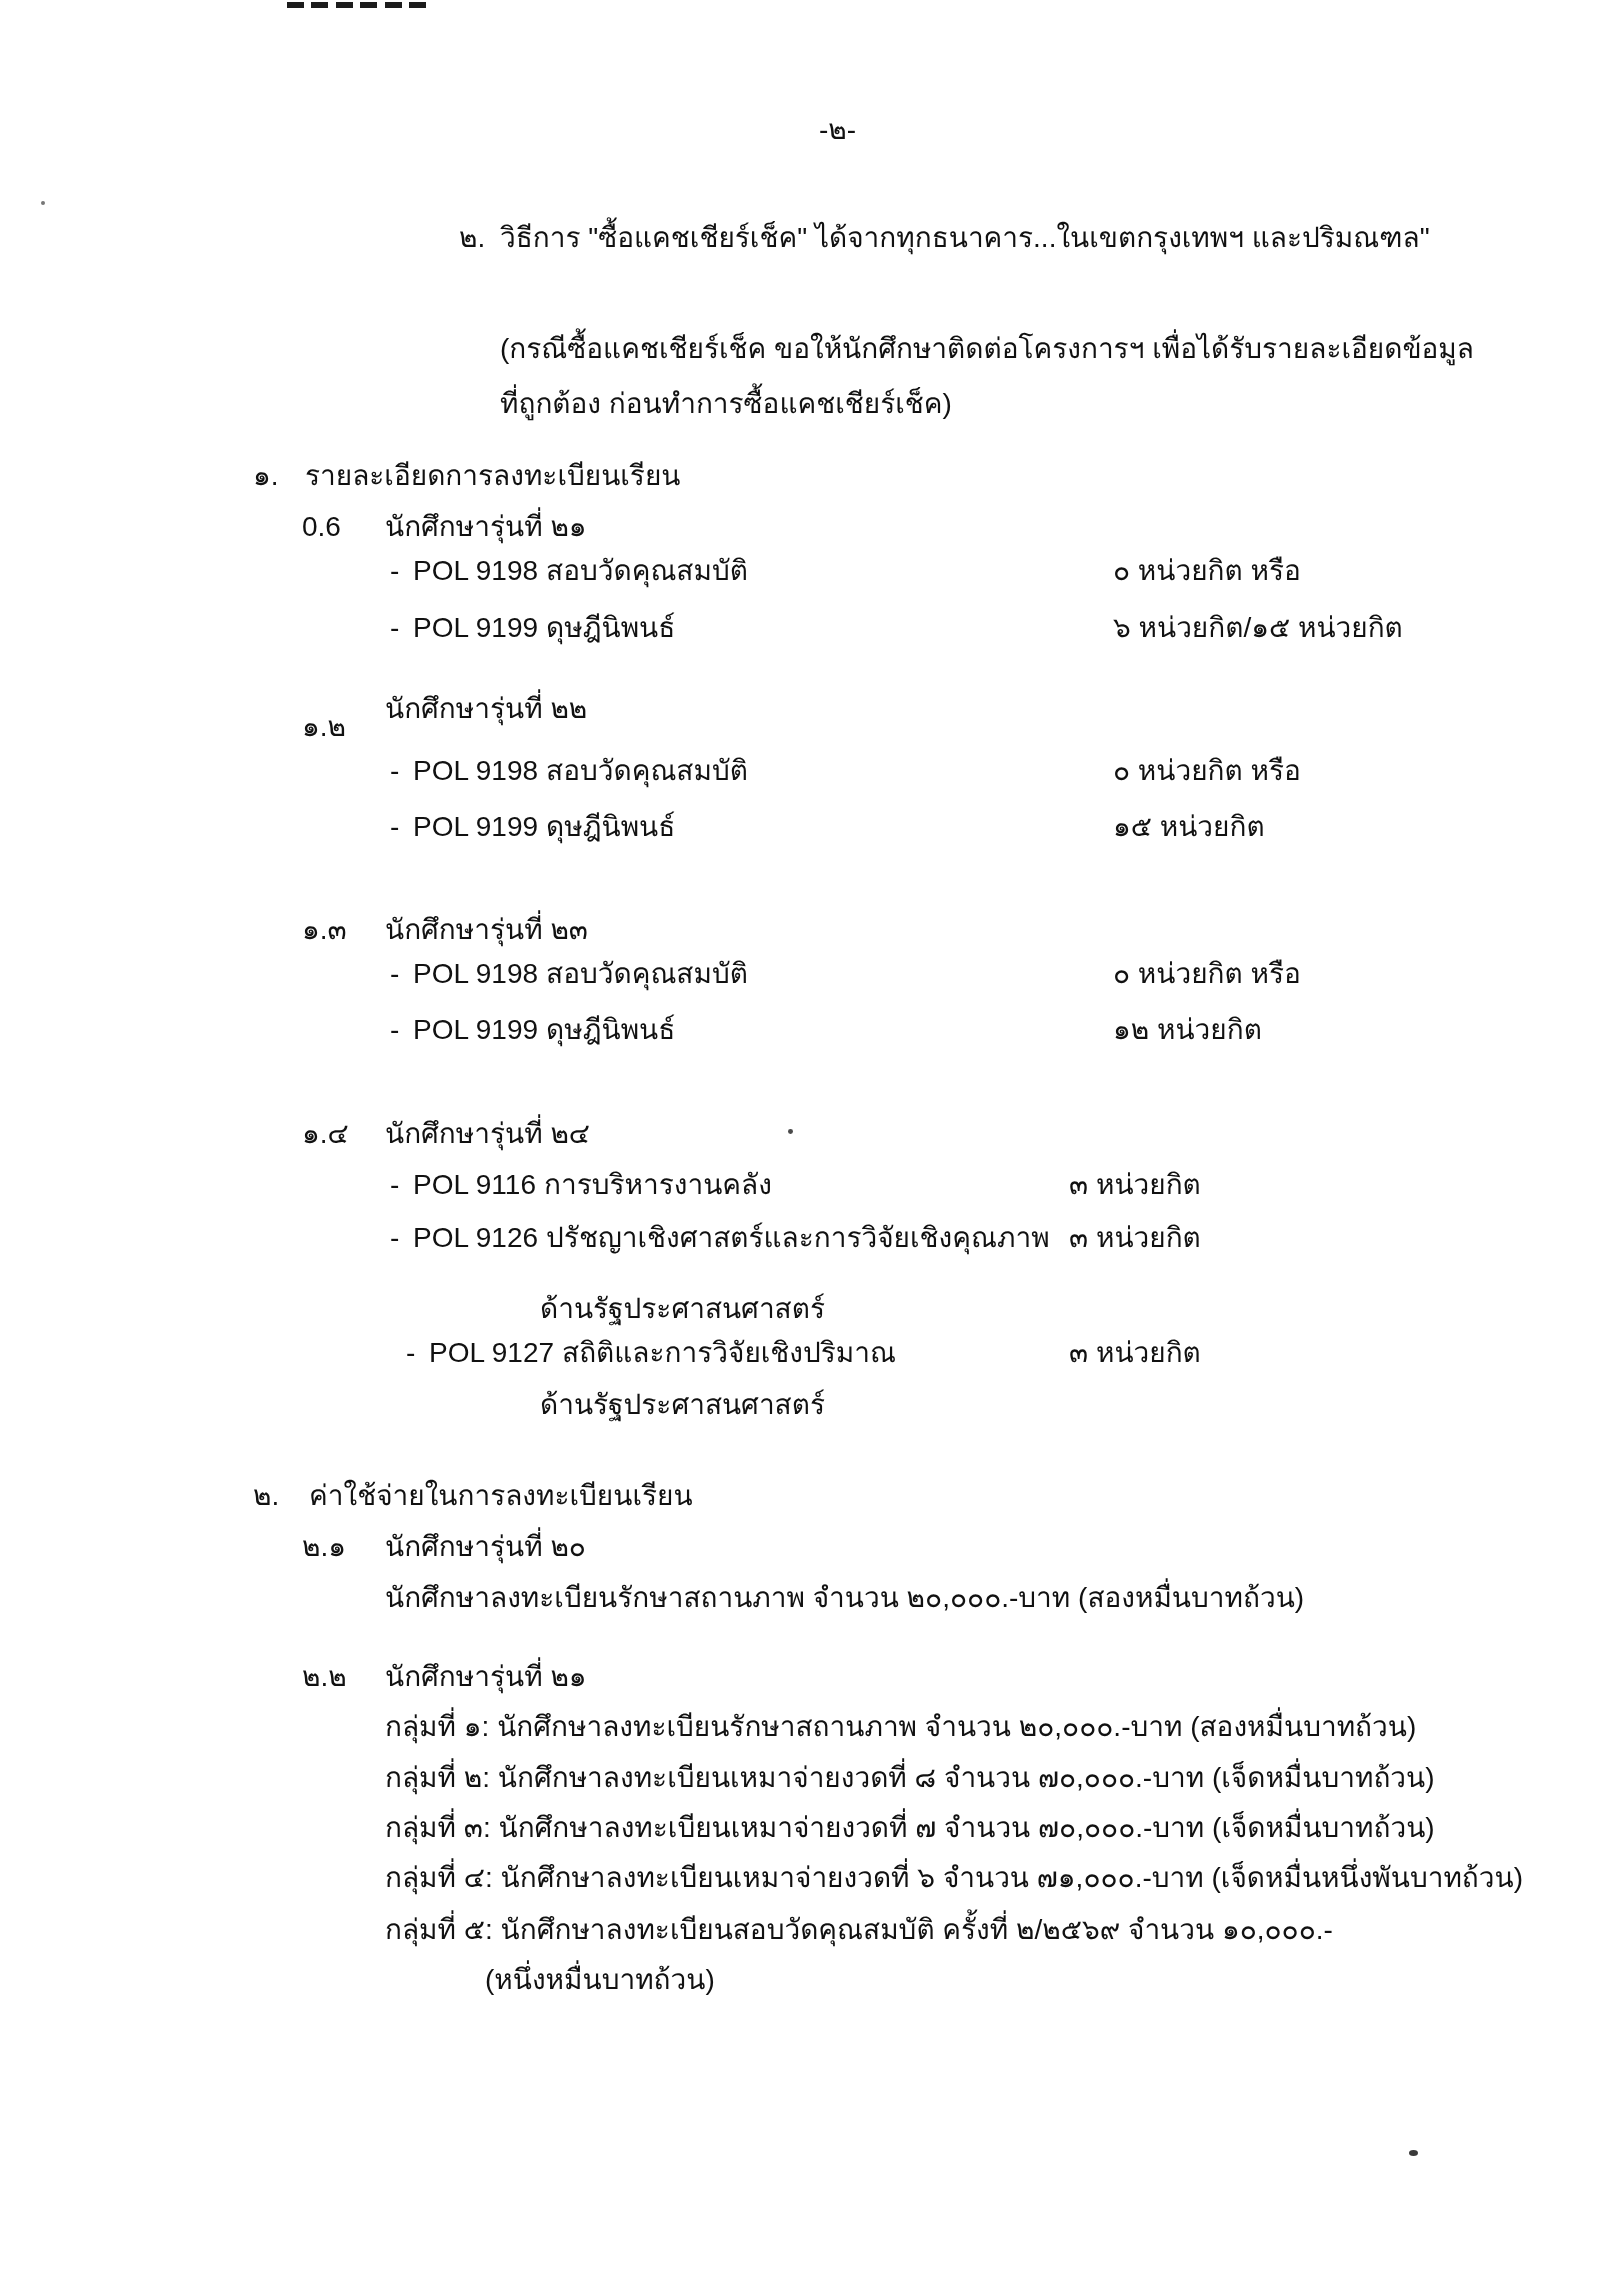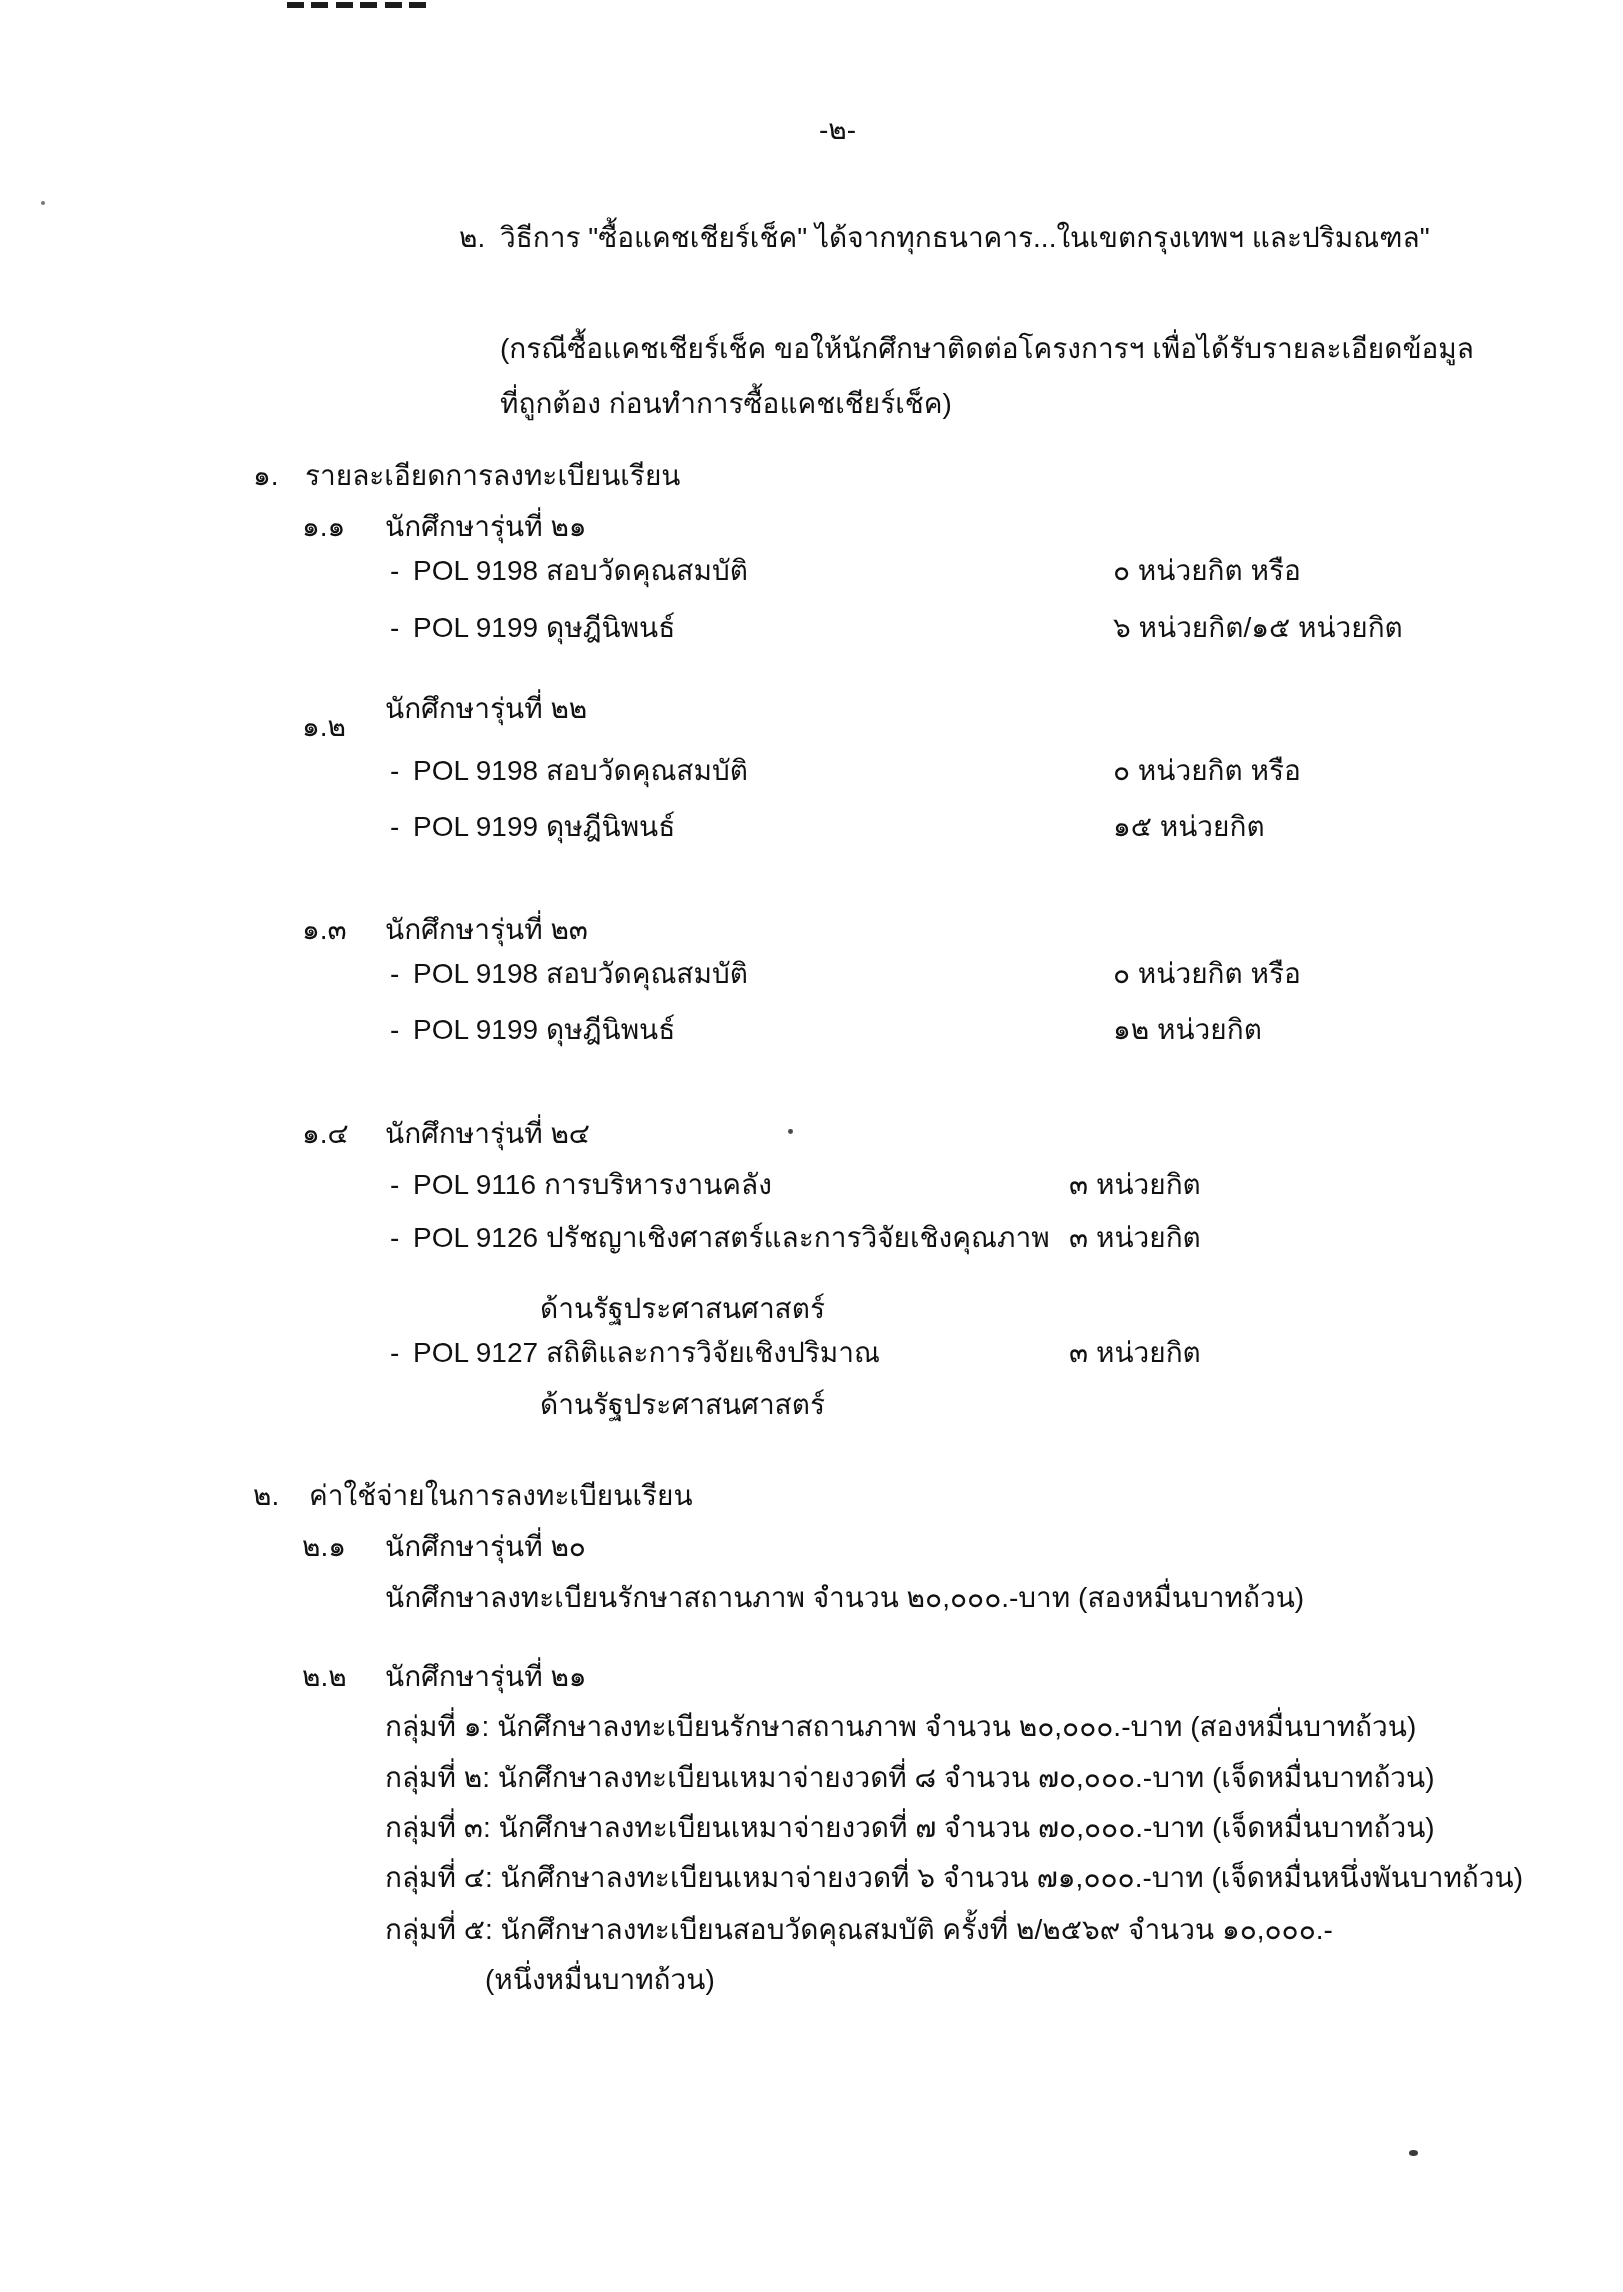--- a/index.html
+++ b/index.html
@@ -46,21 +46,21 @@
   <div class="line" style="top:110px;left:819px">-๒-</div>
 
   <div class="line num" style="top:218px;left:459px">๒.</div>
   <div class="line" style="top:218px;left:500px">วิธีการ "ซื้อแคชเชียร์เช็ค" ได้จากทุกธนาคาร...ในเขตกรุงเทพฯ และปริมณฑล"</div>
   <div class="line" style="top:329px;left:500px">(กรณีซื้อแคชเชียร์เช็ค ขอให้นักศึกษาติดต่อโครงการฯ เพื่อได้รับรายละเอียดข้อมูล</div>
   <div class="line" style="top:384px;left:500px">ที่ถูกต้อง ก่อนทำการซื้อแคชเชียร์เช็ค)</div>
 
   <div class="line num" style="top:456px;left:253px">๑.</div>
   <div class="line" style="top:456px;left:305px">รายละเอียดการลงทะเบียนเรียน</div>
 
-  <div class="line num" style="top:507px;left:302px">๑.๑</div>
+  <div class="line num" style="top:507px;left:302px">0.6</div>
   <div class="line" style="top:507px;left:385px">นักศึกษารุ่นที่ ๒๑</div>
   <div class="line" style="top:551px;left:390px"><span class="dash">-</span><span class="code">POL 9198</span><span>สอบวัดคุณสมบัติ</span></div>
   <div class="line credits" style="top:551px;left:1113px">๐ หน่วยกิต หรือ</div>
   <div class="line" style="top:608px;left:390px"><span class="dash">-</span><span class="code">POL 9199</span><span>ดุษฎีนิพนธ์</span></div>
   <div class="line credits" style="top:608px;left:1113px">๖ หน่วยกิต/๑๕ หน่วยกิต</div>
 
   <div class="line num" style="top:707px;left:302px">๑.๒</div>
   <div class="line" style="top:689px;left:385px">นักศึกษารุ่นที่ ๒๒</div>
   <div class="line" style="top:751px;left:390px"><span class="dash">-</span><span class="code">POL 9198</span><span>สอบวัดคุณสมบัติ</span></div>
   <div class="line credits" style="top:751px;left:1113px">๐ หน่วยกิต หรือ</div>
@@ -74,21 +74,21 @@
   <div class="line" style="top:1010px;left:390px"><span class="dash">-</span><span class="code">POL 9199</span><span>ดุษฎีนิพนธ์</span></div>
   <div class="line credits" style="top:1010px;left:1113px">๑๒ หน่วยกิต</div>
 
   <div class="line num" style="top:1114px;left:302px">๑.๔</div>
   <div class="line" style="top:1114px;left:385px">นักศึกษารุ่นที่ ๒๔</div>
   <div class="line" style="top:1165px;left:390px"><span class="dash">-</span><span class="code">POL 9116</span><span>การบริหารงานคลัง</span></div>
   <div class="line credits" style="top:1165px;left:1069px">๓ หน่วยกิต</div>
   <div class="line" style="top:1218px;left:390px"><span class="dash">-</span><span class="code">POL 9126</span><span>ปรัชญาเชิงศาสตร์และการวิจัยเชิงคุณภาพ</span></div>
   <div class="line credits" style="top:1218px;left:1069px">๓ หน่วยกิต</div>
   <div class="line" style="top:1289px;left:540px">ด้านรัฐประศาสนศาสตร์</div>
-  <div class="line" style="top:1333px;left:390px"><span class="dash">-</span><span class="code">POL 9127</span><span>สถิติและการวิจัยเชิงปริมาณ</span></div>
+  <div class="line" style="top:1333px;left:406px"><span class="dash">-</span><span class="code">POL 9127</span><span>สถิติและการวิจัยเชิงปริมาณ</span></div>
   <div class="line credits" style="top:1333px;left:1069px">๓ หน่วยกิต</div>
   <div class="line" style="top:1385px;left:540px">ด้านรัฐประศาสนศาสตร์</div>
 
   <div class="line num" style="top:1476px;left:253px">๒.</div>
   <div class="line" style="top:1476px;left:309px">ค่าใช้จ่ายในการลงทะเบียนเรียน</div>
 
   <div class="line num" style="top:1527px;left:302px">๒.๑</div>
   <div class="line" style="top:1527px;left:385px">นักศึกษารุ่นที่ ๒๐</div>
   <div class="line" style="top:1578px;left:385px">นักศึกษาลงทะเบียนรักษาสถานภาพ จำนวน ๒๐,๐๐๐.-บาท (สองหมื่นบาทถ้วน)</div>
 

